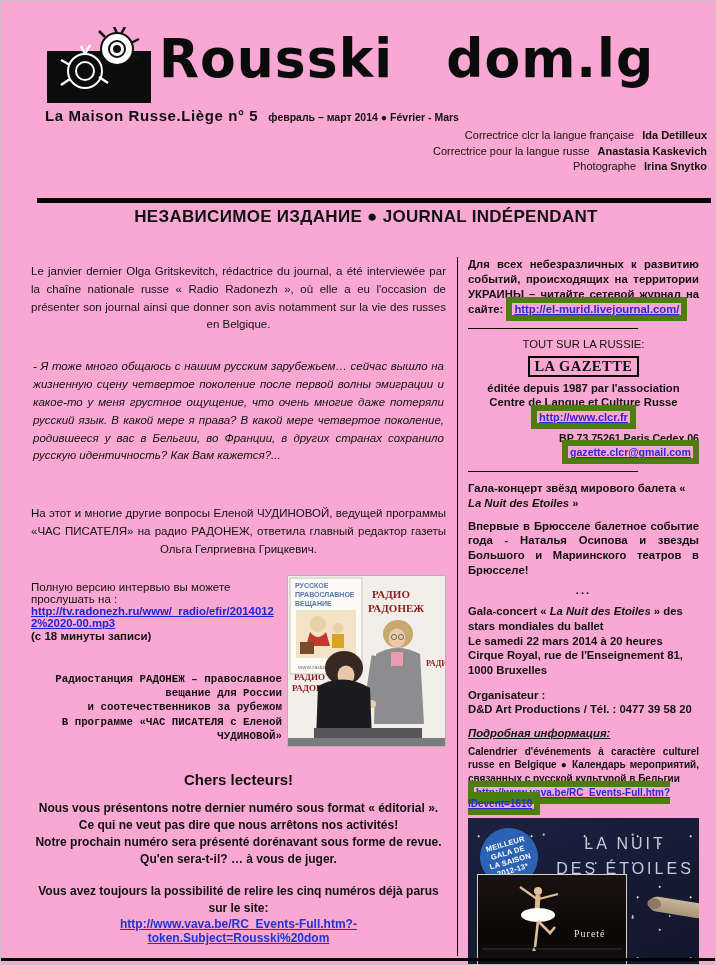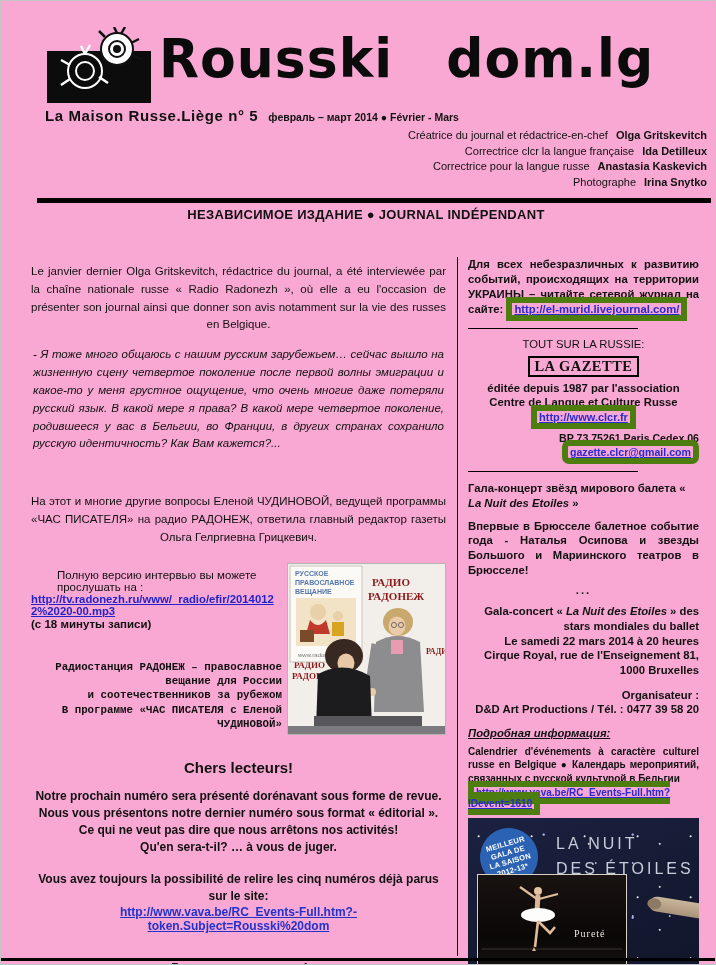--- a/index.html
+++ b/index.html
@@ -11,33 +11,33 @@
   .masthead-title{position:absolute;left:158px;top:26px;font-family:"DejaVu Sans",sans-serif;
         font-weight:bold;font-size:52px;letter-spacing:1px;word-spacing:34px;
         transform:scaleY(1.04);transform-origin:top left;color:#0b0b0b;white-space:nowrap;}
   .issue-line{position:absolute;left:44px;top:106px;font-weight:bold;font-size:15px;
         letter-spacing:.6px;white-space:nowrap;}
   .issue-dates{font-size:10.5px;letter-spacing:0;margin-left:10px;}
   .credits{position:absolute;right:8px;top:127px;text-align:right;font-size:11px;line-height:15.5px;}
   .credits .name{font-weight:bold;margin-left:8px;}
   .thick-rule{position:absolute;left:36px;right:4px;top:197px;height:5px;background:#000;}
   .banner{position:absolute;left:16px;right:0;top:206px;text-align:center;font-weight:bold;
-        font-size:13px;letter-spacing:.3px;}
+        font-size:17px;letter-spacing:.3px;}
   
   .cols{position:absolute;left:30px;right:6px;top:256px;bottom:8px;display:flex;}
   .col-left{width:426px;padding-right:11px;box-sizing:border-box;}
   .col-right{width:242px;border-left:1px solid #000;padding-left:10px;box-sizing:border-box;}
   
   .p{font-size:11.5px;line-height:1.55;margin:0;}
   .intro{margin-top:6px;text-align:justify;text-align-last:center;}
-  .quote{margin-top:12px;font-style:italic;text-align:justify;padding:0 2px;}
+  .quote{margin-top:24px;font-style:italic;text-align:justify;padding:0 2px;}
   .answer{margin-top:40px;text-align:justify;text-align-last:center;}
   .media-row{display:flex;margin-top:16px;height:172px;}
   .media-left{width:264px;display:flex;flex-direction:column;}
-  .listen-label{font-size:11.5px;margin-top:6px;margin-left:26px;}
+  .listen-label{font-size:11.5px;margin-top:6px;}
   .listen-link{font-size:11.3px;font-weight:bold;color:#2323cc;text-decoration:underline;word-break:break-all;}
   .listen-note{font-size:11.5px;font-weight:bold;margin-top:1px;}
   .photo-caption{margin-top:auto;text-align:right;font-family:Liberation Mono, monospace;
         font-weight:bold;font-size:10.8px;line-height:1.3;padding-bottom:4px;}
   .photo-frame{width:157px;height:170px;margin-left:5px;border:1px solid #b9b4ae;box-sizing:content-box;}
   .sec-heading{text-align:center;font-weight:bold;font-size:15px;margin:24px 0 12px;}
   .sec-heading.ru{margin-top:26px;}
   .bold-center{font-weight:bold;font-size:12px;line-height:1.42;text-align:center;margin:0;}
   .bold-center.gap{margin-top:15px;}
   .center-link{display:block;text-align:center;font-weight:bold;font-size:12px;color:#2233cc;text-decoration:underline;}
@@ -48,40 +48,40 @@
   .rc-hr{border:none;border-top:1px solid #000;width:170px;margin:11px 0 9px 0;}
   .tout{text-align:center;margin:2px 0 6px;font-size:11.3px;}
   .gazette-name{width:fit-content;margin:0 auto 4px;border:2px solid #000;padding:0 4px;
         font-family:"Liberation Serif",serif;font-weight:bold;font-size:14.5px;letter-spacing:.5px;}
   .gaz-line{text-align:center;font-weight:bold;font-size:11.3px;line-height:1.28;margin:0;}
   .gaz-linkrow{text-align:center;margin:1px 0 8px;}
   .gaz-addr{text-align:right;font-weight:bold;font-size:10.6px;line-height:1.4;margin:0;}
   .gala-title{font-weight:bold;margin:2px 0 8px;line-height:1.3;}
   .gala-desc{font-weight:bold;text-align:justify;line-height:1.32;margin:0 0 6px;}
   .dots{text-align:center;font-weight:bold;margin:2px 0 8px;letter-spacing:2px;}
-  .gala-center{font-weight:bold;text-align:right;line-height:1.3;margin:0;}
+  .gala-center{font-weight:bold;text-align:left;line-height:1.3;margin:0;}
   .gala-center.sp{margin-top:10px;}
   .info-label{font-weight:bold;font-style:italic;text-decoration:underline;margin:10px 0 6px;font-size:11.3px;}
   .calendar{font-weight:bold;font-size:10px;text-align:justify;line-height:1.35;margin:0 0 2px;}
   .cal-linkrow{font-size:10px;}
   
   .poster{position:relative;width:231px;height:277px;margin-top:9px;overflow:hidden;
         background-color:#151a2f;
         background-image:
           radial-gradient(circle at 20% 30%, rgba(255,255,255,.9) 0.6px, transparent 1.4px),
           radial-gradient(circle at 70% 60%, rgba(255,255,255,.8) 0.6px, transparent 1.4px),
           radial-gradient(circle at 45% 85%, rgba(200,210,255,.8) 0.6px, transparent 1.3px),
           radial-gradient(circle at 85% 20%, rgba(180,195,255,.9) 0.7px, transparent 1.6px),
           linear-gradient(160deg,#1b2140 0%,#141931 45%,#0d1122 100%);
         background-size:53px 61px,71px 43px,37px 53px,89px 83px,100% 100%;}
   .badge{position:absolute;left:12px;top:10px;width:58px;height:58px;border-radius:50%;
         background:#2b62b4;color:#fff;transform:rotate(-16deg);display:flex;flex-direction:column;
         align-items:center;justify-content:center;text-align:center;font-weight:bold;
         font-size:7.5px;line-height:1.2;letter-spacing:.2px;}
-  .poster-title{position:absolute;left:88px;top:14px;width:138px;text-align:left;color:#c7ccda;
+  .poster-title{position:absolute;left:88px;top:14px;width:138px;text-align:center;color:#c7ccda;
         font-size:16px;letter-spacing:3px;line-height:1.55;}
   .poster-photo{position:absolute;left:9px;top:56px;width:148px;height:90px;border:1px solid #d8d2c6;
         background:linear-gradient(#191311 0%,#0a0707 70%,#141210 100%);}
   .pointe{position:absolute;right:-8px;top:82px;width:58px;height:15px;background:linear-gradient(#c9b59a,#a8937a);
         border-radius:8px/7px;transform:rotate(9deg);}
   .pointe:after{content:"";position:absolute;left:-2px;top:2px;width:14px;height:11px;border-radius:50%;background:#8d7a64;}
   .bottom-rule{position:absolute;left:0;right:0;bottom:3px;height:3px;background:#000;}
 </style>
 </head>
 <body>
@@ -102,21 +102,20 @@
         <path d="M70 6 l-3 -6 M74 7 l4 -7 M84 16 l8 -4 M85 28 l9 4 M58 10 l-6 -6" stroke-width="2.5"></path>
         <circle cx="70" cy="22" r="3" fill="#111"></circle>
       </g>
     </svg>
   </div>
   <div class="masthead-title">Rousski dom.lg</div>
   <div class="issue-line">
     <span>La Maison Russe.Liège n° 5</span><span class="issue-dates">февраль – март  2014  ● Février - Mars</span>
   </div>
   <div class="credits">
-    <div><span>Créatrice du journal et rédactrice-en-chef</span><span class="name">Olga Gritskevitch</span></div>
     <div><span>Correctrice clcr la langue française</span><span class="name">Ida Detilleux</span></div>
     <div><span>Correctrice pour la langue russe</span><span class="name">Anastasia Kaskevich</span></div>
     <div><span>Photographe</span><span class="name">Irina Snytko</span></div>
   </div>
   <div class="thick-rule"></div>
   <div class="banner">НЕЗАВИСИМОЕ ИЗДАНИЕ  ●  JOURNAL INDÉPENDANT</div>
 
   <div class="cols">
 
     <div class="col-left">
@@ -180,42 +179,42 @@
               <path d="M30 110 q26 -14 52 2 l2 52 h-56 z" fill="#1c1c1f"></path>
             </g>
 
             <rect x="26" y="152" width="108" height="14" fill="#57575b"></rect>
             <rect x="0" y="162" width="157" height="8" fill="#7c7c80"></rect>
           </svg>
         </div>
       </div>
 
       <div class="sec-heading">Chers lecteurs!</div>
+      <p class="bold-center">Nous vous présentons notre dernier numéro sous format  « éditorial ». Ce qui ne veut pas dire que nous arrêtons nos activités!</p>
       <p class="bold-center">Notre prochain numéro sera présenté dorénavant sous forme de revue.</p>
-      <p class="bold-center">Nous vous présentons notre dernier numéro sous format  « éditorial ». Ce qui ne veut pas dire que nous arrêtons nos activités!</p>
       <p class="bold-center">Qu'en sera-t-il? … à vous de juger.</p>
       <p class="bold-center gap">Vous avez toujours la possibilité de relire les cinq numéros déjà parus sur le site:</p>
       <a class="center-link" href="#">http://www.vava.be/RC_Events-Full.htm?-token.Subject=Rousski%20dom</a>
 
       <div class="sec-heading ru">Дорогие читатели!</div>
 
     </div>
 
     <div class="col-right rc">
       <p class="ukr"><span>Для всех небезразличных к развитию событий, происходящих на территории УКРАИНЫ – читайте сетевой журнал на сайте: </span><a class="boxlink" href="#">http://el-murid.livejournal.com/</a></p>
 
       <hr class="rc-hr">
 
       <div class="tout">TOUT SUR LA RUSSIE:</div>
       <div class="gazette-name">LA GAZETTE</div>
       <p class="gaz-line">éditée depuis 1987  par l'association</p>
       <p class="gaz-line">Centre de Langue et Culture Russe</p>
       <div class="gaz-linkrow"><a class="boxlink" href="#" style="font-size:11px;">http://www.clcr.fr</a></div>
       <p class="gaz-addr">BP 73 75261 Paris Cedex 06</p>
-      <p class="gaz-addr"><a class="boxlink" href="#" style="font-size:10.6px;border-radius:7px;">gazette.clcr@gmail.com</a></p>
+      <p class="gaz-addr"><a class="boxlink" href="#" style="font-size:10.6px;">gazette.clcr@gmail.com</a></p>
 
       <hr class="rc-hr">
 
       <p class="gala-title"><span>Гала-концерт звёзд мирового балета « </span><i>La Nuit des Etoiles</i><span> »</span></p>
       <p class="gala-desc">Впервые в Брюсселе балетное событие года - Наталья Осипова и звезды Большого и Мариинского театров в Брюсселе!</p>
       <div class="dots">...</div>
       <p class="gala-center"><span>Gala-concert « </span><i>La Nuit des Etoiles</i><span> » des stars mondiales du ballet</span></p>
       <p class="gala-center">Le samedi 22 mars 2014 à 20 heures</p>
       <p class="gala-center">Cirque Royal, rue de l'Enseignement 81, 1000 Bruxelles</p>
       <p class="gala-center sp">Organisateur :</p>

